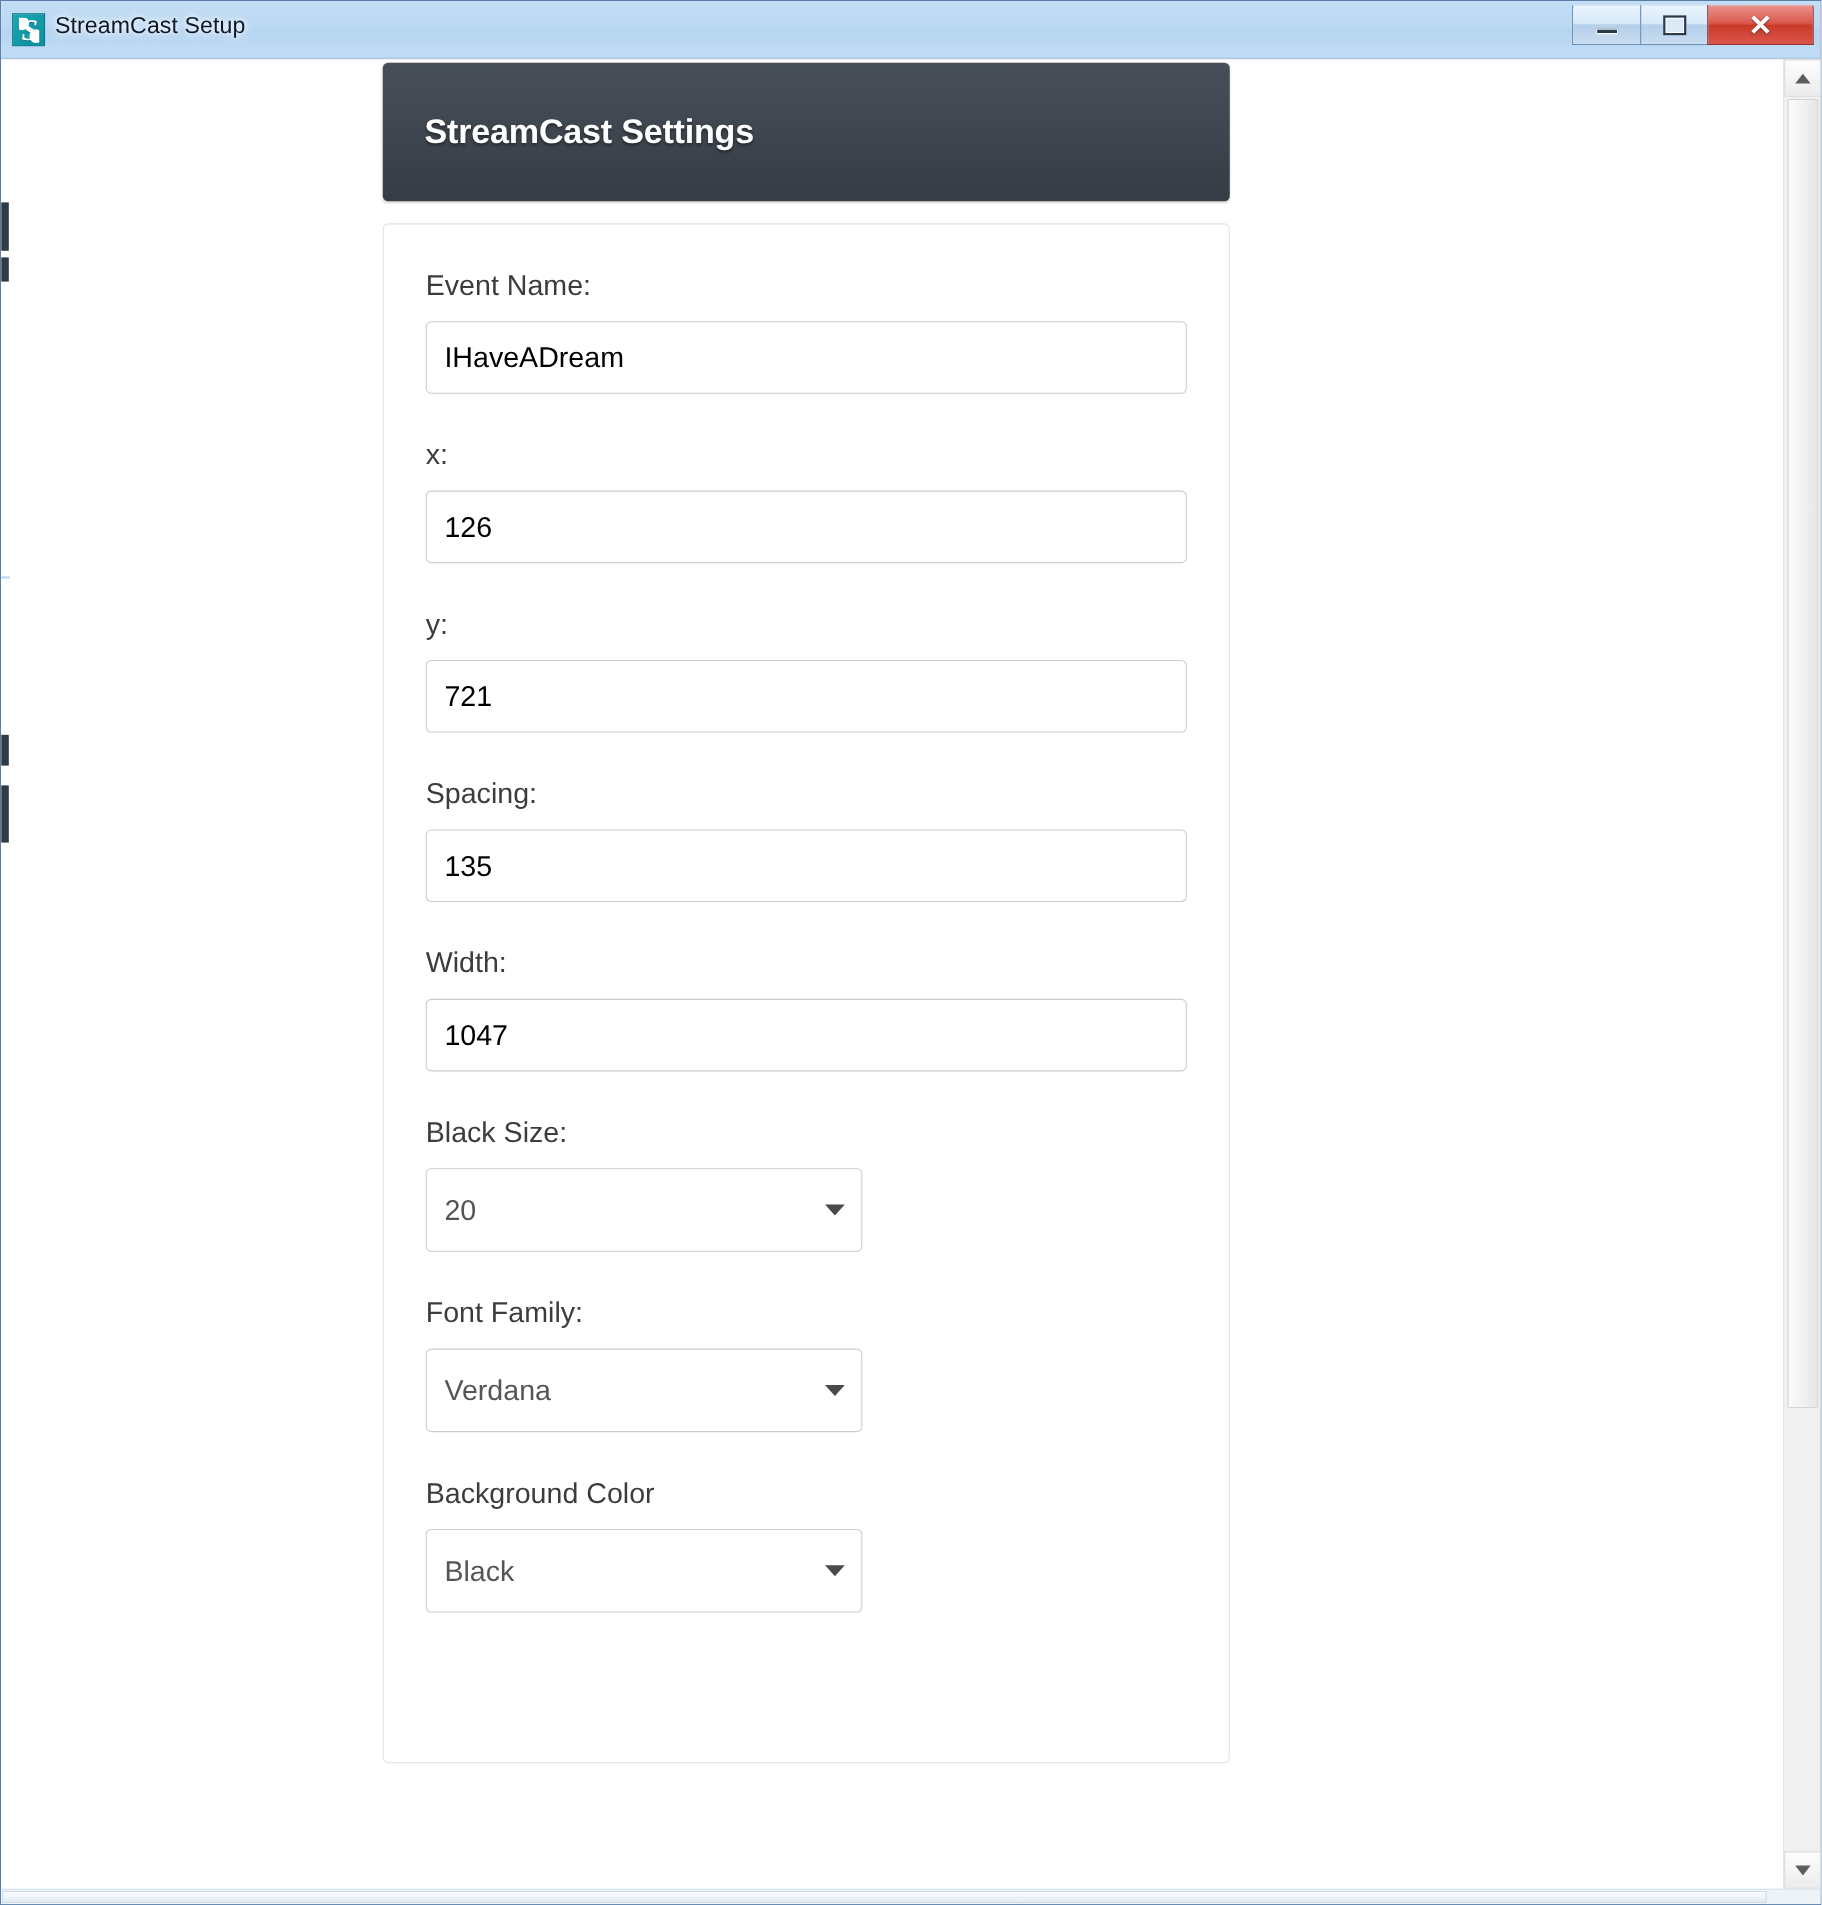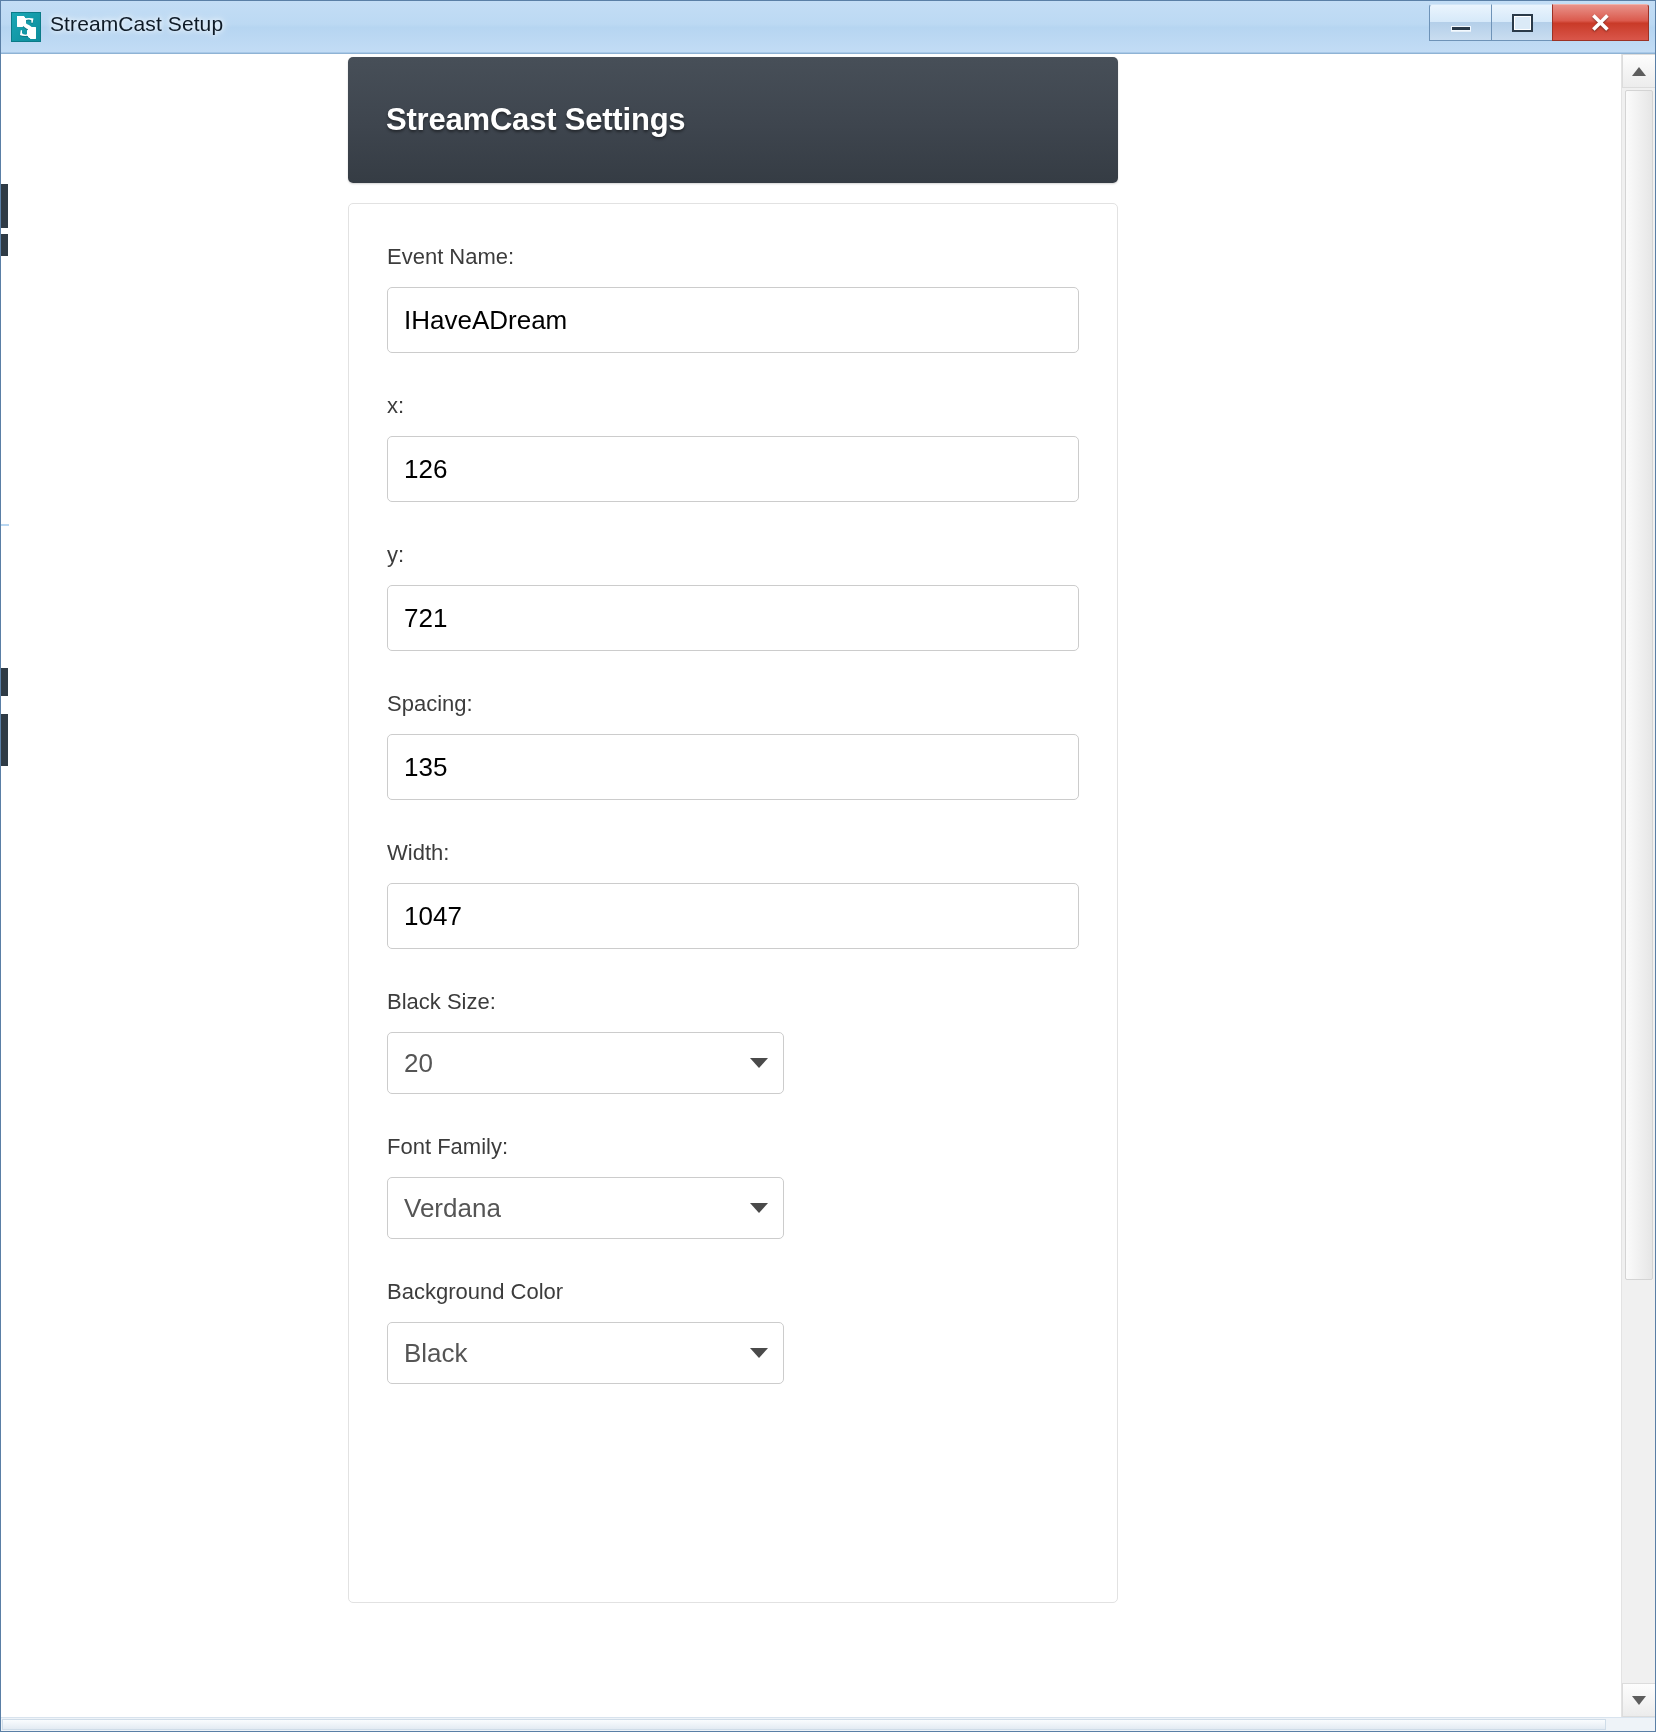--- a/index.html
+++ b/index.html
@@ -228,21 +228,21 @@
     min-height: 1400px;
   }
 
   .field {
     margin-bottom: 40px;
   }
   .field:last-child { margin-bottom: 0; }
 
   .field label {
     display: block;
-    font-size: 22px;
+    font-size: 26px;
     color: #3c3c3c;
     margin-bottom: 17px;
     font-family: "Liberation Sans", sans-serif;
     font-weight: normal;
   }
 
   .text-input {
     display: block;
     width: 100%;
     height: 66px;
@@ -256,21 +256,21 @@
     outline: none;
   }
   .text-input::placeholder { color: #9a9a9a; }
 
   .select-wrap {
     position: relative;
     width: 397px;
   }
   .select-box {
     width: 100%;
-    height: 62px;
+    height: 76px;
     border: 1px solid #cccccc;
     border-radius: 5px;
     background: #ffffff;
     display: flex;
     align-items: center;
     padding: 5px 16px;
     font-size: 26px;
     color: #555555;
     font-family: "Liberation Sans", sans-serif;
   }

